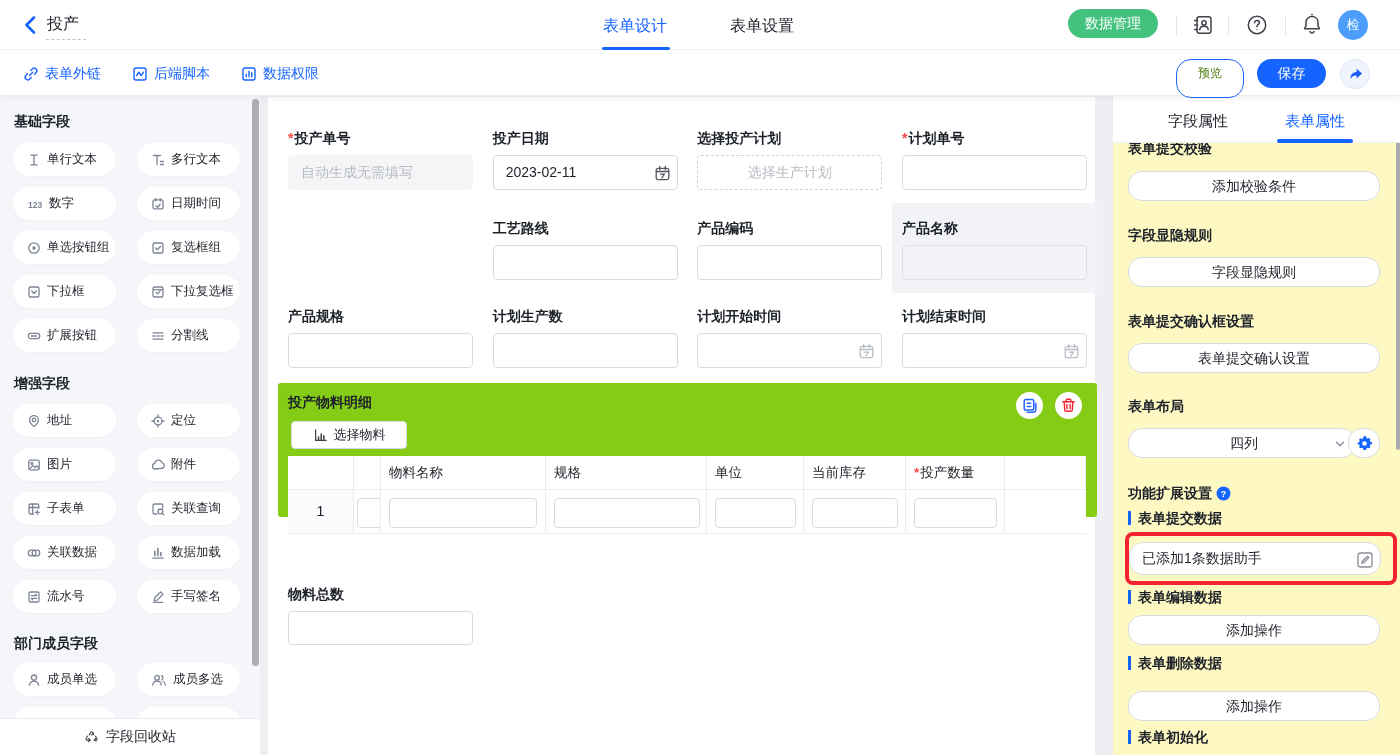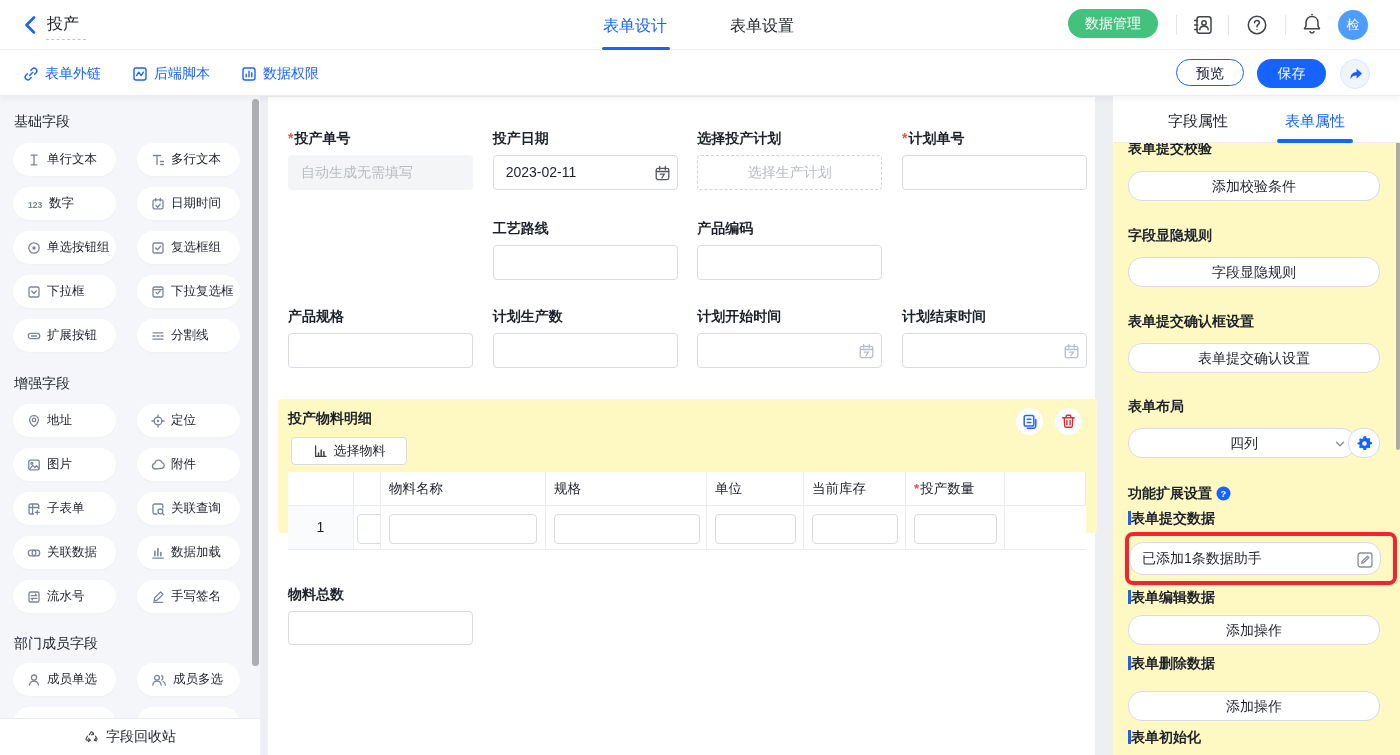--- a/index.html
+++ b/index.html
@@ -16,64 +16,64 @@
 #tabSetting { left:730px; }
 #tabUnderline { position:absolute; left:602px; top:47px; width:68px; height:3px; background:#1664ff; border-radius:2px; }
 #btnData { position:absolute; left:1068px; top:9px; width:90px; height:29px; background:#43c27d; border-radius:15px; color:#fff; font-size:14px; text-align:center; line-height:29px; }
 .hdivider { position:absolute; top:15px; width:1px; height:20px; background:#e3e5e9; }
 .hicon { position:absolute; top:14px; width:22px; height:22px; }
 #avatar { position:absolute; left:1338px; top:10px; width:30px; height:30px; background:#4d9dfc; border-radius:50%; color:#fff; font-size:13px; text-align:center; line-height:30px; }
 
 
 #toolbar { position:absolute; left:0; top:51px; width:1400px; height:45px; background:#fff; border-bottom:1px solid #ededf0; box-shadow:0 3px 5px rgba(30,40,70,.05); z-index:20; }
 .tlink { position:absolute; top:0; height:45px; display:flex; align-items:center; gap:6px; color:#1664ff; font-size:14px; }
-#btnPreview { position:absolute; left:1176px; top:8px; width:68px; height:27px; border:1px solid #1664ff; border-radius:15px; color:#0f172a; font-size:14px; text-align:center; line-height:27px; background:#fff; }
+#btnPreview { position:absolute; left:1176px; top:8px; width:68px; height:39px; border:1px solid #1664ff; border-radius:15px; color:#4d7c0f; font-size:12px; text-align:center; line-height:27px; background:#fff; }
 #btnSave { position:absolute; left:1257px; top:8px; width:69px; height:29px; background:#1664ff; border-radius:15px; color:#fff; font-size:14px; text-align:center; line-height:29px; }
 #btnShare { position:absolute; left:1340px; top:8px; width:30px; height:30px; background:#f0f4fd; border:1px solid #dbe5fb; border-radius:50%; display:flex; align-items:center; justify-content:center; }
 
 
 #sidebar { position:absolute; left:0; top:96px; width:260px; height:659px; background:#f4f6f9; overflow:hidden; }
-.secLabel { position:absolute; left:14px; font-size:14px; font-weight:normal; color:#1d2129; }
+.secLabel { position:absolute; left:14px; font-size:14px; font-weight:bold; color:#1d2129; }
 .pill { position:absolute; width:103px; height:33px; background:#fff; border-radius:17px; display:flex; align-items:center; padding-left:14px; gap:6px; box-shadow:0 1px 2px rgba(40,50,80,.03); }
 .pill span { font-size:12.5px; color:#1d2129; white-space:nowrap; }
 .pill svg { flex:0 0 auto; }
 #sideScroll { position:absolute; left:252px; top:3px; width:7px; height:567px; background:#aeaeb2; border-radius:4px; }
 #recycleBar { position:absolute; left:0; top:622px; width:260px; height:37px; background:#fff; border-top:1px solid #e9ebef; display:flex; align-items:center; justify-content:center; gap:7px; font-size:14px; color:#1d2129; }
 
 
 #canvas { position:absolute; left:260px; top:96px; width:853px; height:659px; background:#edeff3; }
 #formPanel { position:absolute; left:8px; top:1px; width:827px; height:658px; background:#fff; }
 .cell { position:absolute; width:205px; height:90px; padding:18px 10px 0 10px; }
 .cell .flabel { font-size:14px; font-weight:bold; color:#1d2129; height:15px; line-height:15px; margin-bottom:9px; white-space:nowrap; position:relative; }
 .star { color:#f54a45; font-weight:bold; margin-right:1px; }
 .finput { height:35px; border:1px solid #d8dbdf; border-radius:4px; background:#fff; position:relative; font-size:14px; line-height:33px; padding-left:12px; color:#1d2129; }
 .finput.disabled { background:#f4f5f7; border-color:#f4f5f7; color:#b8bcc2; }
 .finput.dashed { border-style:dashed; border-color:#cfd3d9; text-align:center; color:#b8bcc2; padding-left:0; }
 .finput .cal { position:absolute; right:6px; top:9px; }
 .selectedCell { background:#f1f3f7; border-radius:2px; }
 .selectedCell .finput { background:transparent; border-color:#dde0e6; }
 
 
-#subTable { position:absolute; left:10px; top:286px; width:819px; height:134px; background:#fef9c3; border-radius:3px;margin-top:16px; }
+#subTable { position:absolute; left:10px; top:286px; width:819px; height:134px; background:#84cc16; border-radius:3px; }
 #stTitle { position:absolute; left:12px; top:11px; font-size:14px; font-weight:bold; }
 .circleBtn { position:absolute; top:9px; width:27px; height:27px; background:#fff; border-radius:50%; display:flex; align-items:center; justify-content:center; }
 #stBtn { position:absolute; left:13px; top:38px; width:116px; height:28px; background:#fff; border:1px solid #d8dbdf; border-radius:4px; display:flex; align-items:center; justify-content:center; gap:6px; font-size:13px; color:#1d2129; }
 #stGrid { position:absolute; left:10px; top:73px; width:798px; height:78px; background:#fff; }
 .hcell { position:absolute; top:0; height:34px; line-height:34px; font-size:13.5px; color:#1d2129; padding-left:8px; border-bottom:1px solid #e9ecf0; border-right:1px solid #e9ecf0; }
 .bcell { position:absolute; top:34px; height:44px; border-bottom:1px solid #e9ecf0; border-right:1px solid #e9ecf0; overflow:hidden; }
 .tinput { position:absolute; top:8px; height:30px; border:1px solid #d8dbdf; border-radius:4px; background:#fff; }
 
 
 #rpanel { position:absolute; left:1113px; top:96px; width:287px; height:659px; background:#fef9c3; }
 #rtabs { position:absolute; left:0; top:0; width:287px; height:47px; border-bottom:1px solid #eceef1; background:#fff; z-index:2; }
 .rtab { position:absolute; top:16px; font-size:15px; }
 #rUnderline { position:absolute; left:164px; top:43px; width:76px; height:4px; background:#1664ff; border-radius:2px; }
 .plabel { position:absolute; left:15px; font-size:14px; font-weight:bold; color:#1d2129; white-space:nowrap; }
 .pbtn { position:absolute; left:15px; width:252px; height:30px; border:1px solid #d8dbdf; border-radius:14px; background:#fff; font-size:14px; color:#1d2129; text-align:center; line-height:28px; }
-.sublabel { position:absolute; left:15px; font-size:14px; font-weight:bold; color:#1d2129; border-left:3px solid #1664ff; line-height:14px; }
+.sublabel { position:absolute; left:15px; font-size:14px; font-weight:bold; color:#1d2129; border-left:3px solid #1664ff; padding-left:7px; line-height:14px; }
 #rScroll { position:absolute; left:283px; top:45px; width:4px; height:309px; background:#a9abad; border-radius:2px; }
 </style>
 </head>
 <body>
 
 <div id="header">
   <svg id="backArrow" viewBox="0 0 22 22">
       <path d="M14 3.5 L6.5 11 L14 18.5" fill="none" stroke="#1664ff" stroke-width="2.6" stroke-linecap="round" stroke-linejoin="round"></path>
     </svg>
   <span id="docTitle">投产</span>
@@ -327,20 +327,24 @@
   <div class="cell" style="left:624px;top:16px">
         <div class="flabel"><span class="star">*</span>计划单号</div>
         <div class="finput"></div>
       </div>
   <div class="cell" style="left:214.7px;top:106px">
         <div class="flabel">工艺路线</div>
         <div class="finput"></div>
       </div>
   <div class="cell" style="left:419.3px;top:106px">
         <div class="flabel">产品编码</div>
+        <div class="finput"></div>
+      </div>
+  <div class="cell selectedCell" style="left:624px;top:106px">
+        <div class="flabel">产品名称</div>
         <div class="finput"></div>
       </div>
   <div class="cell" style="left:10px;top:194px">
         <div class="flabel">产品规格</div>
         <div class="finput"></div>
       </div>
   <div class="cell" style="left:214.7px;top:194px">
         <div class="flabel">计划生产数</div>
         <div class="finput"></div>
       </div>

